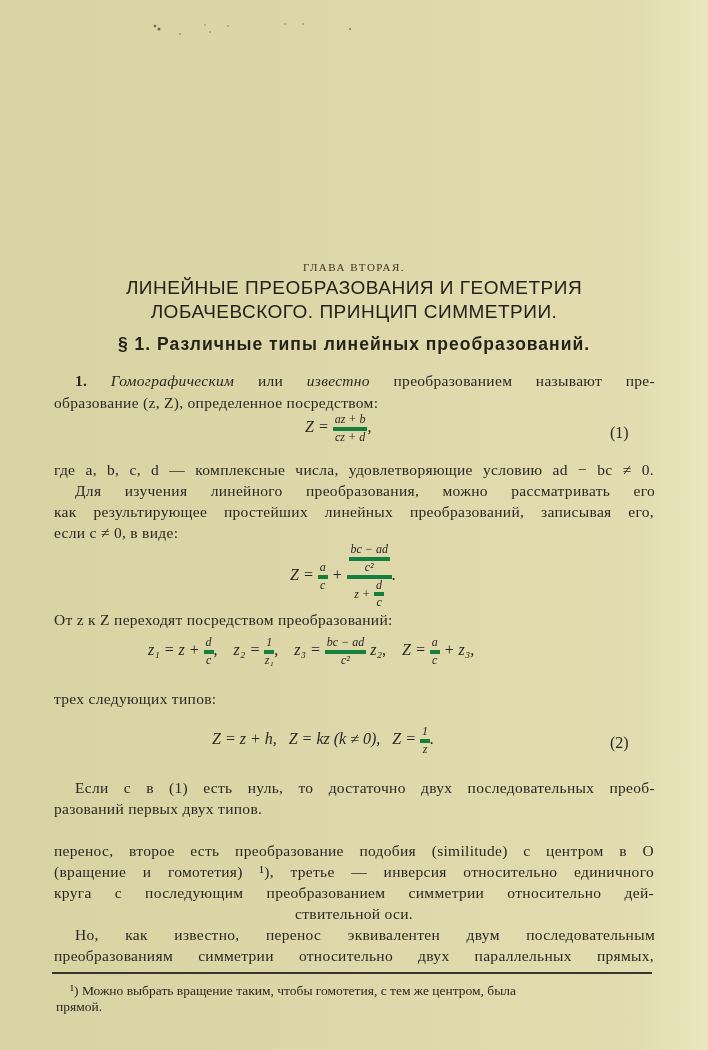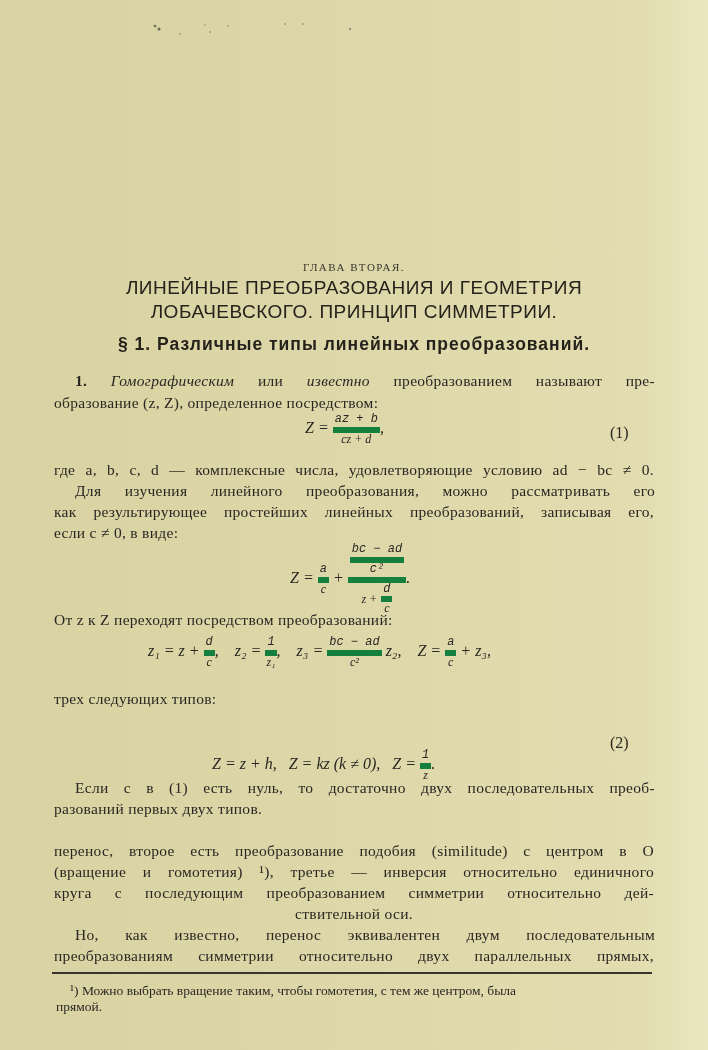--- a/index.html
+++ b/index.html
@@ -18,21 +18,21 @@
   .t2 { top:301px; }
   .section { top:334px; left:0; width:708px; text-align:center; font-family:"Liberation Sans", sans-serif; font-weight:bold; font-size:17.5px; letter-spacing:1px; color:#25221c; }
   .line { left:54px; width:600px; font-size:15.5px; line-height:21px; white-space:nowrap; letter-spacing:0.3px; }
   .ind { left:75px; width:580px; }
   .just { text-align:justify; text-align-last:justify; }
   i, .it { font-style:italic; }
   .eq { font-style:italic; font-size:16px; white-space:nowrap; }
   .eqnum { position:absolute; left:610px; font-size:16px; }
   .frac { display:inline-block; vertical-align:middle; text-align:center; font-style:italic; }
   .frac > span { display:block; line-height:1.15; }
-  .frac > span.num { border-bottom:6px solid #15803d; padding:0 2px;font-family:Liberation Mono, monospace; }
+  .frac > span.num { border-bottom:4px solid #15803d; padding:0 2px; }
   .sm { font-size:12px; }
   .footrule { left:52px; top:965px; width:600px; height:1.5px; background:#3a352c; }
   .foot { left:56px; font-size:13.5px; line-height:16px; white-space:nowrap; }
   .specks { left:150px; top:22px; width:330px; height:20px; }
 </style>
 </head>
 <body>
 
 <div class="page">
 
@@ -114,21 +114,21 @@
     <span class="frac"><span class="num sm">bc − ad</span><span class="sm">c²</span></span>
     <span>z₂,</span>
     &nbsp;&nbsp;
     <span>Z =</span>
     <span class="frac"><span class="num sm">a</span><span class="sm">c</span></span>
     <span>+ z₃,</span>
   </div>
 
   <div class="abs line" style="top:688px;">трех следующих типов:</div>
 
-  <div class="abs eq" style="top:725px; left:212px;margin-top:24px;">
+  <div class="abs eq" style="top:725px; left:212px;">
     <span>Z = z + h,</span>&nbsp;&nbsp;
     <span>Z = kz (k ≠ 0),</span>&nbsp;&nbsp;
     <span>Z =</span>
     <span class="frac"><span class="num sm">1</span><span class="sm">z</span></span><span>.</span>
   </div>
   <div class="eqnum" style="top:734px;">(2)</div>
 
   <div class="abs line ind just" style="top:777px;">Если c в (1) есть нуль, то достаточно двух последовательных преоб-</div>
   <div class="abs line" style="top:798px;">разований первых двух типов.</div>
 

